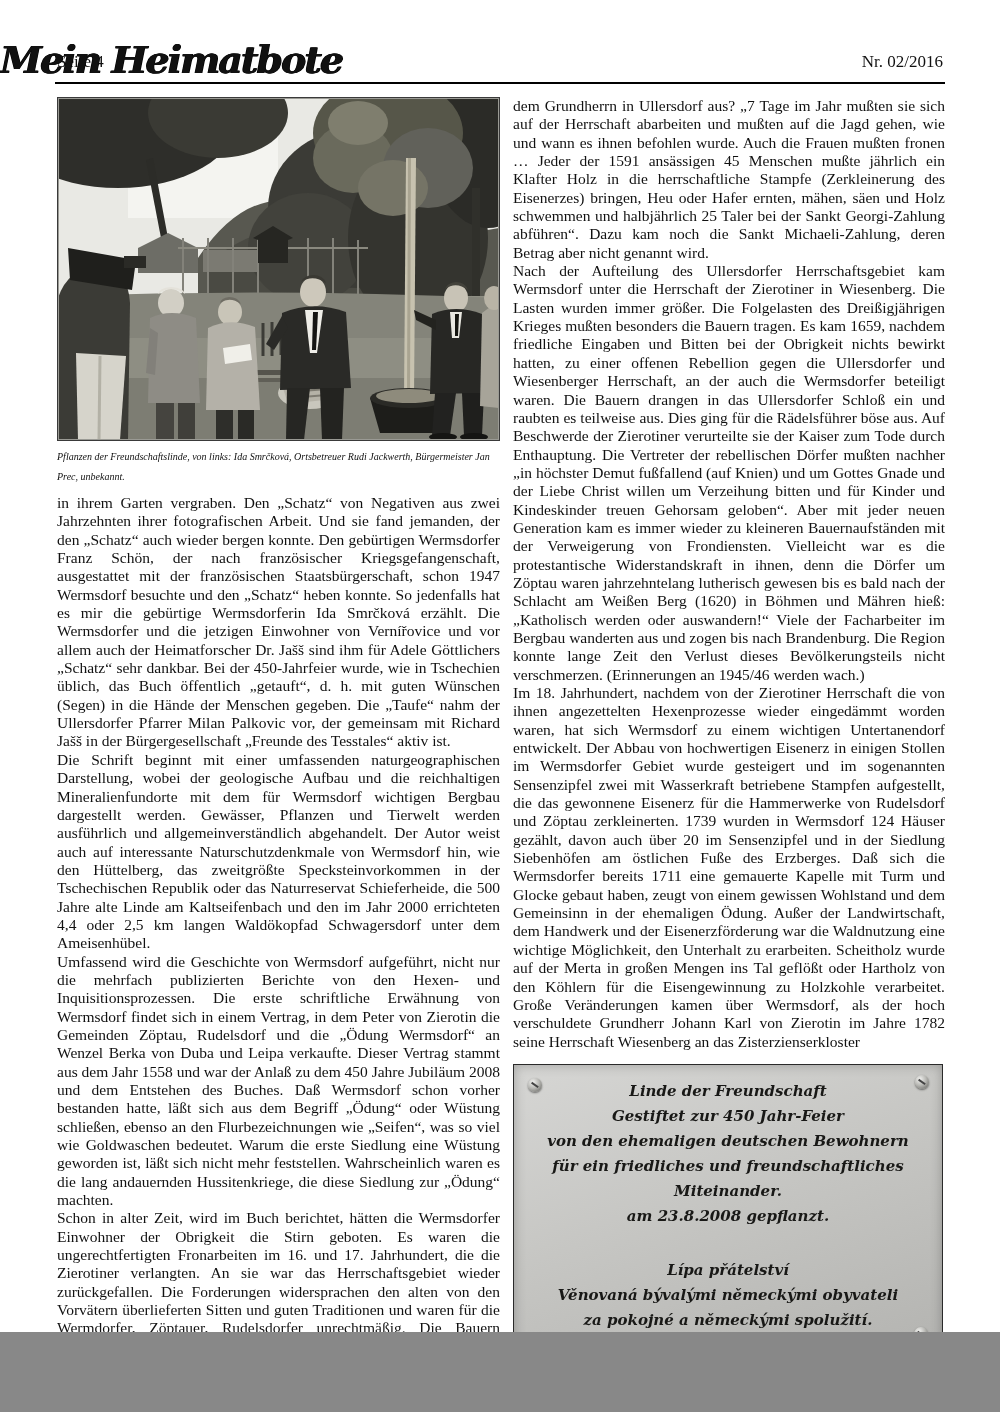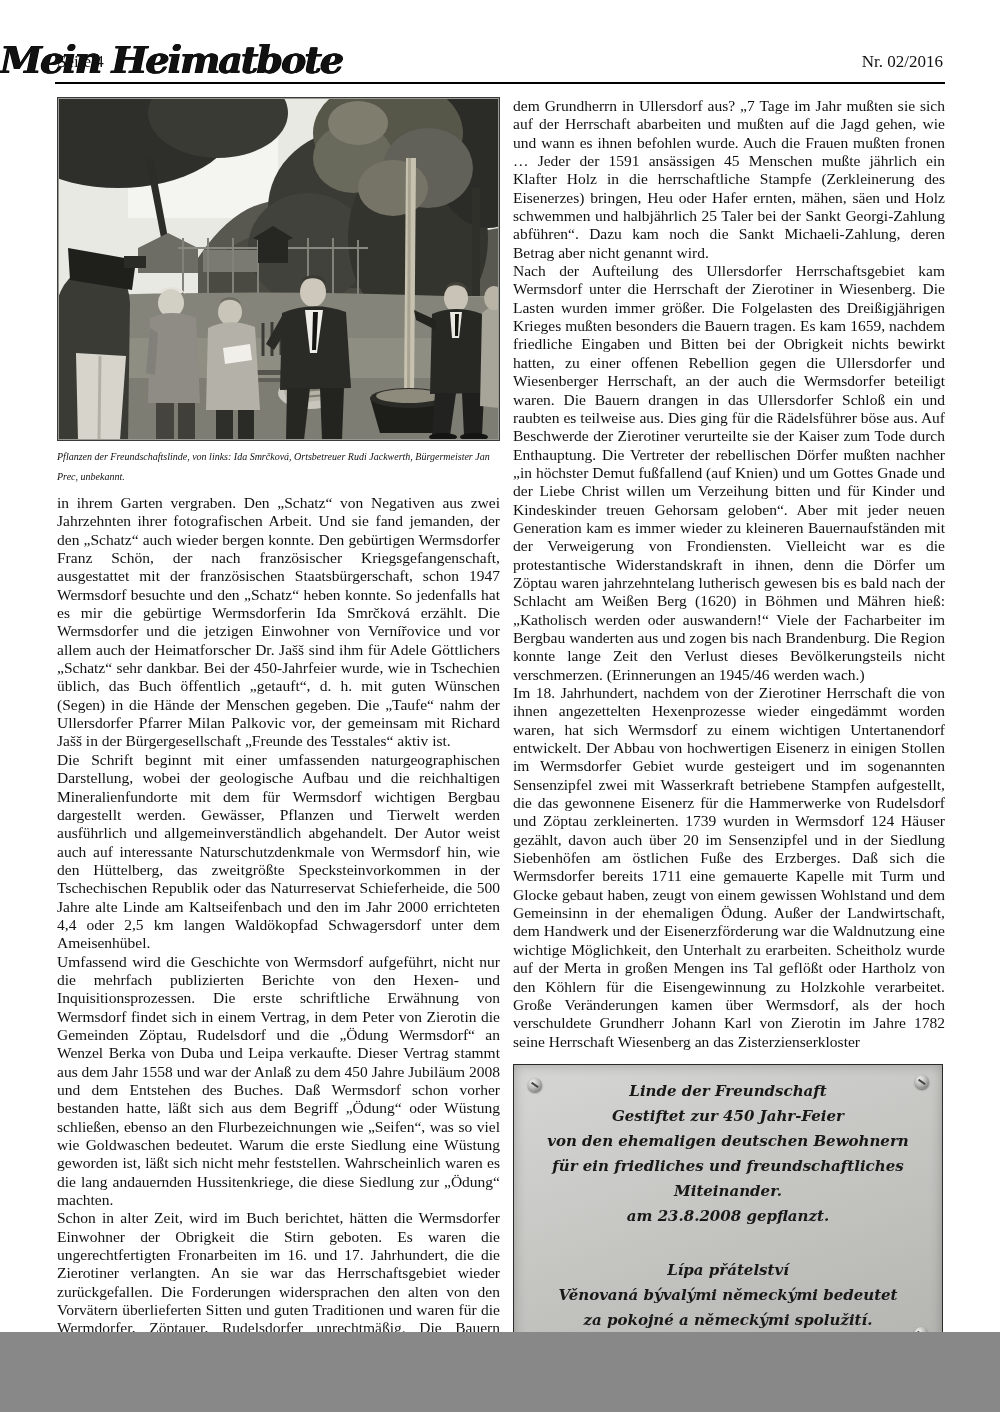--- a/index.html
+++ b/index.html
@@ -269,21 +269,21 @@
           <div class="plaque-text">
             <div class="plaque-de">
                 <div>Linde der Freundschaft</div>
                 <div>Gestiftet zur 450 Jahr-Feier</div>
                 <div>von den ehemaligen deutschen Bewohnern</div>
                 <div>für ein friedliches und freundschaftliches Miteinander.</div>
                 <div>am 23.8.2008 gepflanzt.</div>
               </div>
             <div class="plaque-cz">
                 <div>Lípa přátelství</div>
-                <div>Věnovaná bývalými německými bedeutet</div>
+                <div>Věnovaná bývalými německými obyvateli</div>
                 <div>za pokojné a německými spolužití.</div>
                 <div>Zasazena společně Němci a Čechy 23.8.2008.</div>
               </div>
           </div>
         </div>
         <figcaption class="figcap plaque-cap">Tafel mit Aufschrift in Deutsch und Tschechisch.</figcaption>
       </figure>
     </div>
 
   </div>

